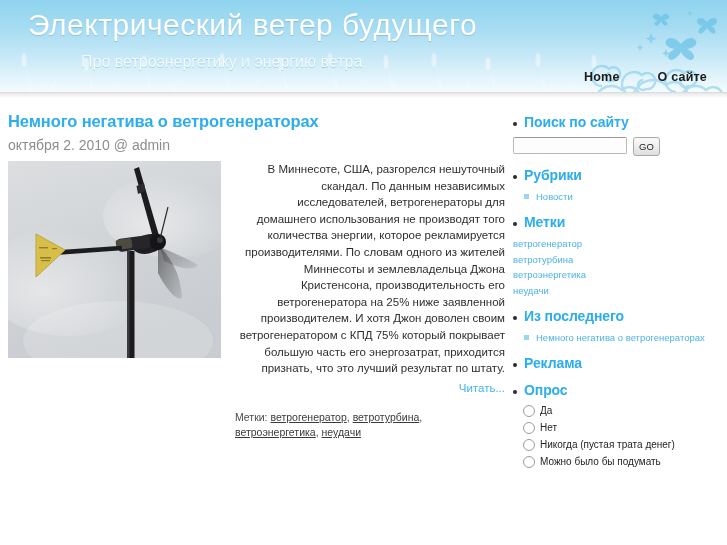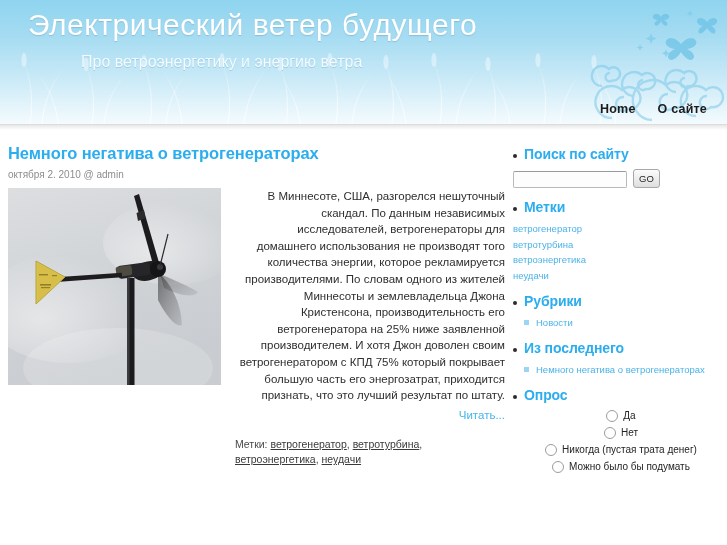--- a/index.html
+++ b/index.html
@@ -13,21 +13,21 @@
     background: #ffffff;
     font-family: "Liberation Sans", "DejaVu Sans", sans-serif;
     font-size: 12px;
     color: #333333;
   }
 
   
   .header {
     position: relative;
     width: 727px;
-    height: 124px;
+    height: 92px;
     background: linear-gradient(to bottom, #8fd4ef 0%, #a6dcf2 30%, #c8e9f7 62%, #e3f4fb 85%, #f4fbfe 100%);
     overflow: hidden;
   }
   .header-deco {
     position: absolute;
     inset: 0;
     pointer-events: none;
   }
   .site-title {
     position: absolute;
@@ -50,21 +50,21 @@
     font-weight: normal;
     color: #f2fbff;
     text-shadow: 0 1px 0 rgba(130,180,205,0.5);
     white-space: nowrap;
   }
   .topnav {
     position: absolute;
     right: 20px;
     bottom: 8px;
     display: flex;
-    gap: 22px;
+    gap: 38px;
     align-items: center;
   }
   .topnav a {
     font-size: 12.5px;
     font-weight: bold;
     color: #1c1c1c;
     text-decoration: none;
     letter-spacing: 0.2px;
   }
   .header-rule {
@@ -94,21 +94,21 @@
   
   .post-title {
     margin: 0 0 6px 0;
     font-size: 16.5px;
     font-weight: bold;
     color: #2badee;
     letter-spacing: -0.1px;
   }
   .post-meta {
     margin: 0 0 8px 0;
-    font-size: 10px;
+    font-size: 14px;
     color: #8d8d8d;
   }
   .post-body {
     overflow: hidden;
   }
   .post-thumb {
     float: left;
     width: 213px;
     height: 197px;
     margin: 0 14px 6px 0;
@@ -200,21 +200,21 @@
     margin-bottom: 2px;
     font-size: 9.5px;
     line-height: 13.5px;
   }
   .taglist a {
     color: #4ab3e8;
     text-decoration: none;
   }
   .searchform {
     display: flex;
-    align-items: flex-end;
+    align-items: flex-start;
     gap: 6px;
     margin-top: 2px;
   }
   .search-input {
     width: 114px;
     height: 17px;
     box-sizing: border-box;
     border: 1px solid #b9b9b9;
     border-top-color: #9a9a9a;
     background: #fdfdfd;
@@ -252,21 +252,20 @@
     list-style: none;
   }
   .poll-options li {
     display: flex;
     align-items: center;
     gap: 5px;
     margin-bottom: 5px;
     font-size: 10px;
     color: #242424;
     line-height: 12px;
-    justify-content: center;
   }
   .radio {
     width: 10px;
     height: 10px;
     border-radius: 50%;
     border: 1px solid #9c9c9c;
     background: #ffffff;
     flex: 0 0 auto;
     cursor: pointer;
   }
@@ -447,55 +446,58 @@
 
     <div class="widget">
       <h3 class="widget-title">Поиск по сайту</h3>
       <form class="searchform">
         <input class="search-input" type="text" placeholder="" style="">
         <button class="search-go" type="submit">GO</button>
       </form>
     </div>
 
     <div class="widget">
+      <h3 class="widget-title">Рубрики</h3>
+      <ul class="widget-list">
+        <li>
+          <a href="#">Новости</a>
+        </li>
+      </ul>
+    </div>
+
+    <div class="widget">
       <h3 class="widget-title">Метки</h3>
       <ul class="taglist">
         <li>
           <a href="#">ветрогенератор</a>
         </li>
         <li>
           <a href="#">ветротурбина</a>
         </li>
         <li>
           <a href="#">ветроэнергетика</a>
         </li>
         <li>
           <a href="#">неудачи</a>
-        </li>
-      </ul>
-    </div>
-
-    <div class="widget">
-      <h3 class="widget-title">Рубрики</h3>
-      <ul class="widget-list">
-        <li>
-          <a href="#">Новости</a>
         </li>
       </ul>
     </div>
 
     <div class="widget">
       <h3 class="widget-title">Из последнего</h3>
       <ul class="widget-list">
         <li>
           <a href="#">Немного негатива о ветрогенераторах</a>
         </li>
       </ul>
     </div>
 
+    <div class="widget">
+      <h3 class="widget-title">Реклама</h3>
+    </div>
 
     <div class="widget">
       <h3 class="widget-title">Опрос</h3>
       <ul class="poll-options">
         <li>
           <span class="radio"></span>
           <span>Да</span>
         </li>
         <li>
           <span class="radio"></span>

